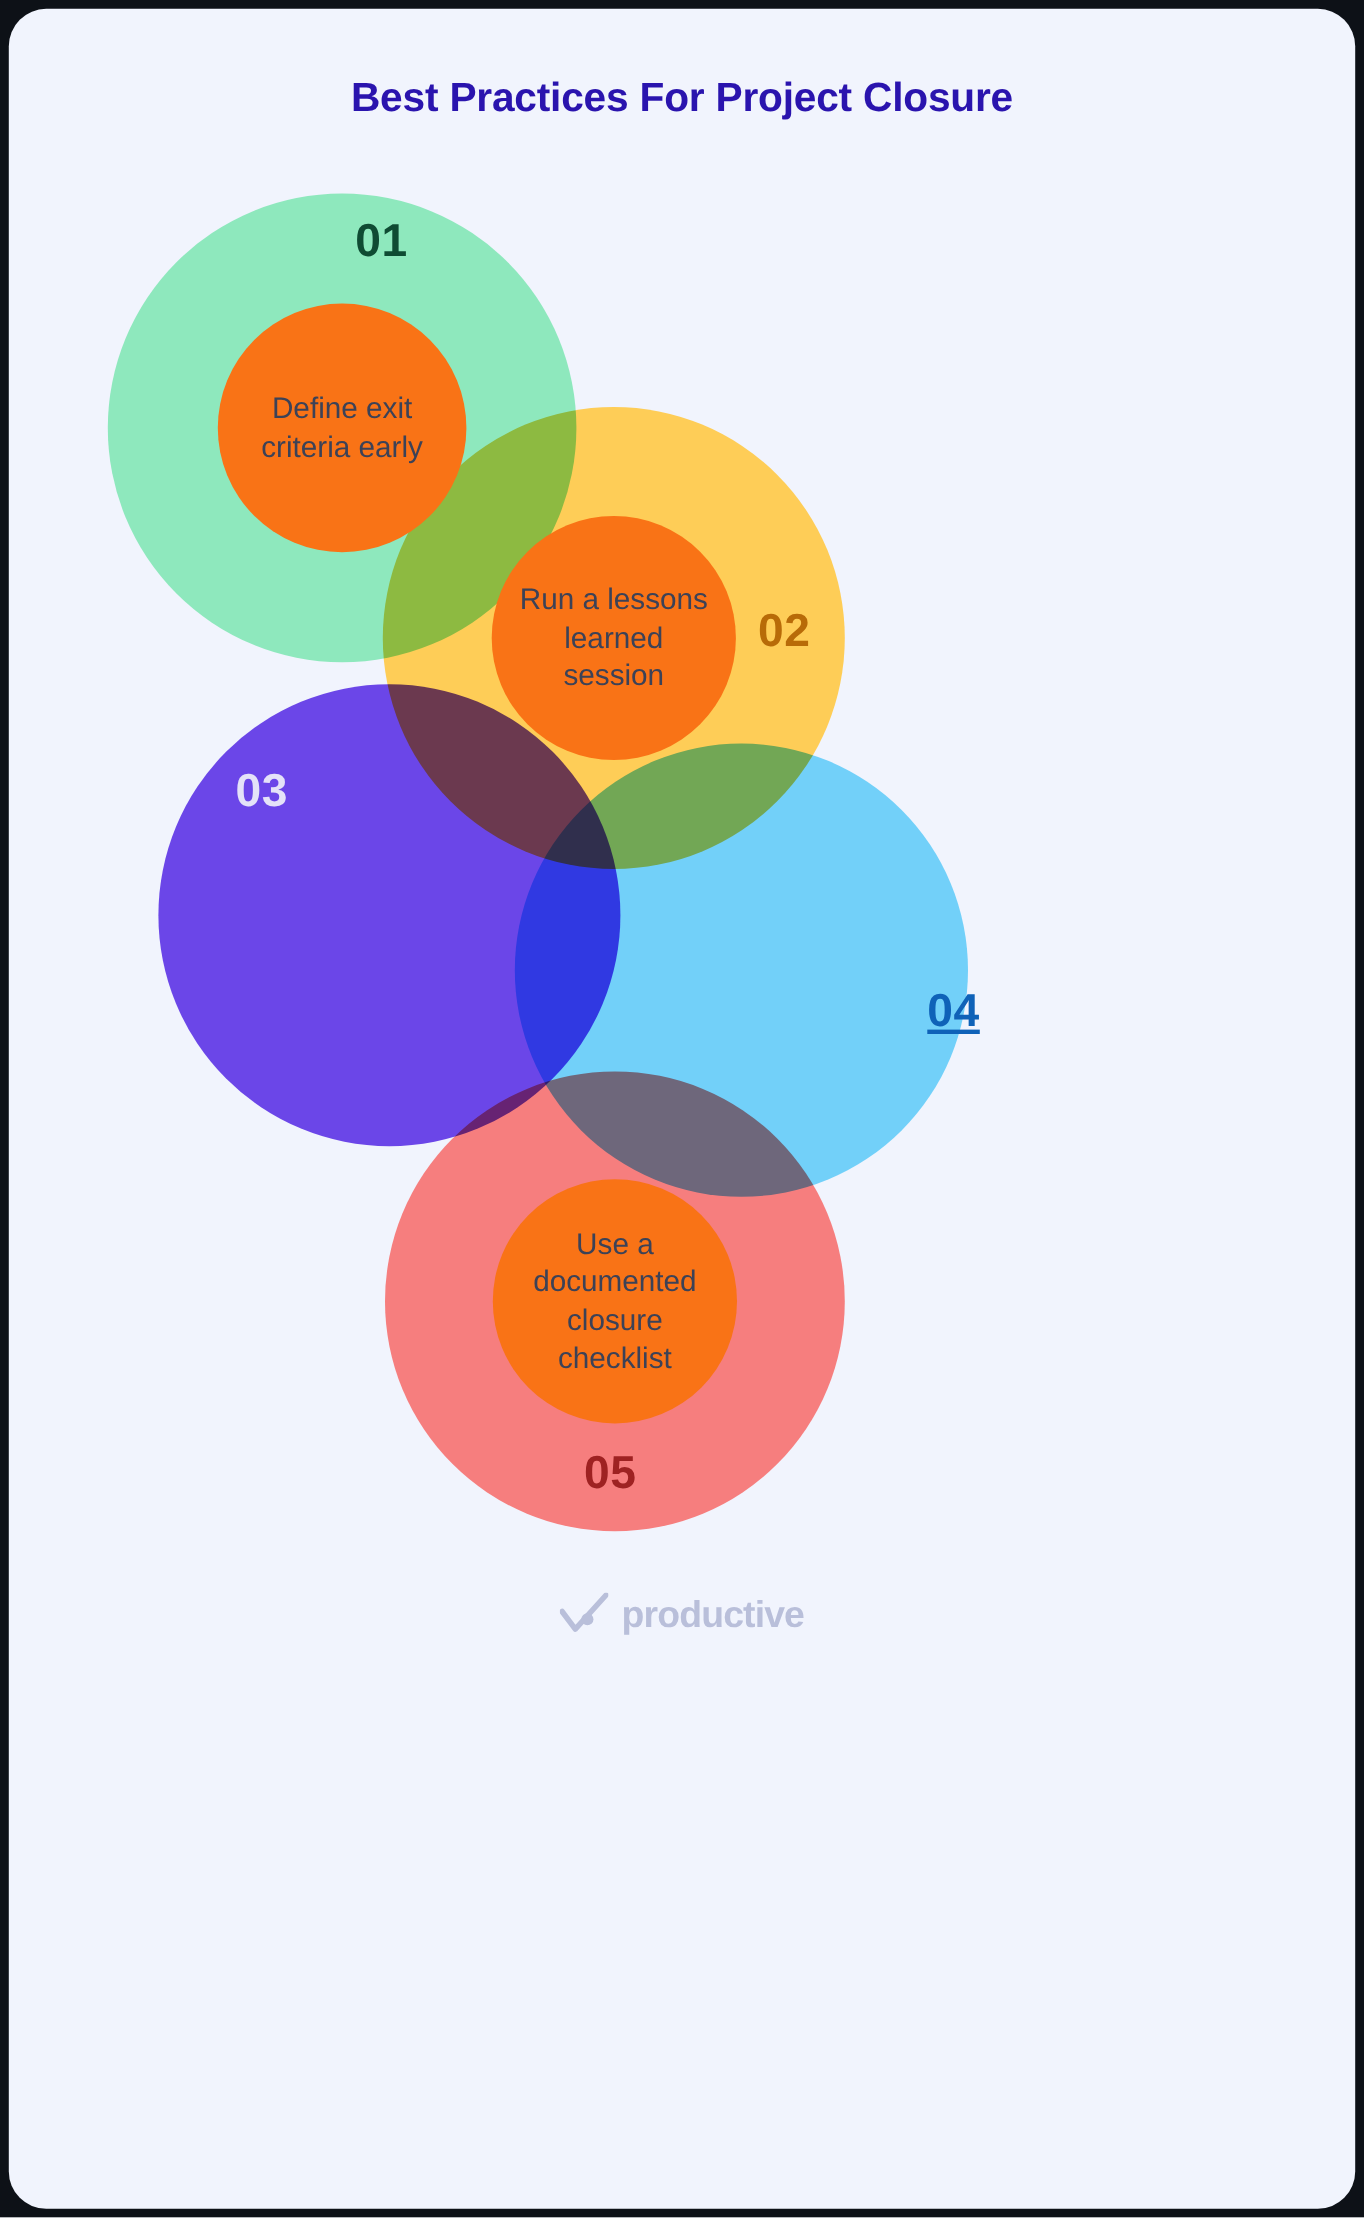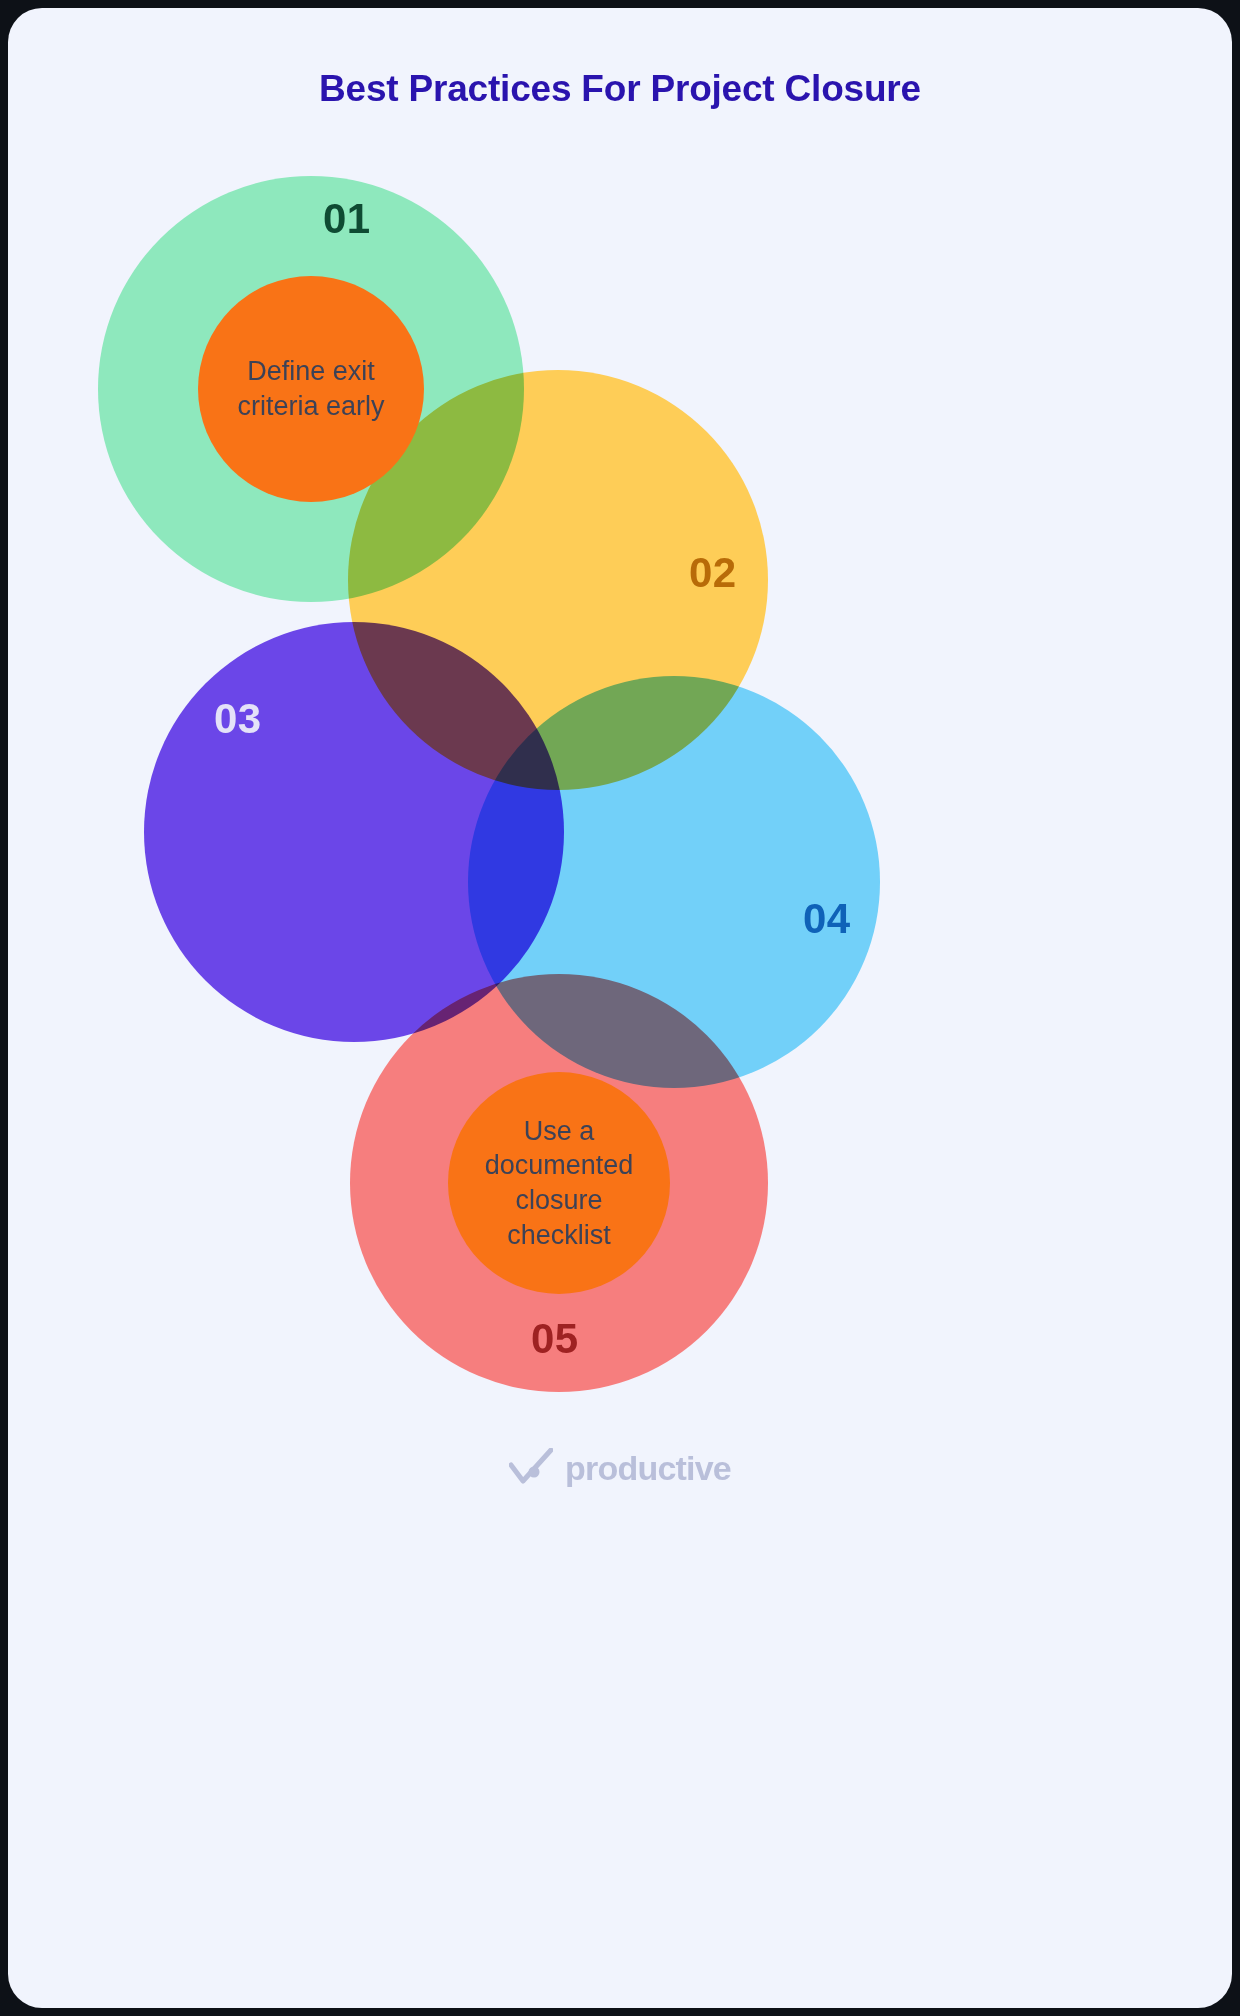--- a/index.html
+++ b/index.html
@@ -91,21 +91,21 @@
   #ring-2 { left: 340px; top: 362px;  width: 420px; height: 420px; background: #fecd57; }
   #hole-2 { left: 439px; top: 461px;  width: 222px; height: 222px; }
   #num-2  { left: 681px; top: 544px;  color: #b86b08; }
   
   #ring-3 { left: 136px; top: 614px;  width: 420px; height: 420px; background: #6b46e8; }
   #hole-3 { left: 234px; top: 712px;  width: 224px; height: 224px; }
   #num-3  { left: 206px; top: 690px;  color: #e4e2f8; }
   
   #ring-4 { left: 460px; top: 668px;  width: 412px; height: 412px; background: #72d0f9; }
   #hole-4 { left: 556px; top: 764px;  width: 220px; height: 220px; }
-  #num-4  { left: 795px; top: 890px;  color: #0f62b8; }
+  #num-4  { left: 835px; top: 890px;  color: #0f62b8; text-decoration: underline; }
   
   #ring-5 { left: 342px; top: 966px;  width: 418px; height: 418px; background: #f67e7e; }
   #hole-5 { left: 440px; top: 1064px; width: 222px; height: 222px; }
   #num-5  { left: 523px; top: 1310px; color: #9e2222; }
 
   
   #footer-logo {
     position: absolute;
     left: 0;
     top: 1440px;
@@ -134,20 +134,25 @@
     <div id="diagram">
 
       <div class="ring" id="ring-1"></div>
       <div class="hole" id="hole-1">
         <div class="hole-text">Define exit
 criteria early</div>
       </div>
       <div class="step-num" id="num-1">01</div>
 
       <div class="ring" id="ring-2"></div>
+      <div class="hole" id="hole-2">
+        <div class="hole-text">Run a lessons
+learned
+session</div>
+      </div>
       <div class="step-num" id="num-2">02</div>
 
       <div class="ring" id="ring-3"></div>
       <div class="step-num" id="num-3">03</div>
 
       <div class="ring" id="ring-4"></div>
       <div class="step-num" id="num-4">04</div>
 
       <div class="ring" id="ring-5"></div>
       <div class="hole" id="hole-5">

